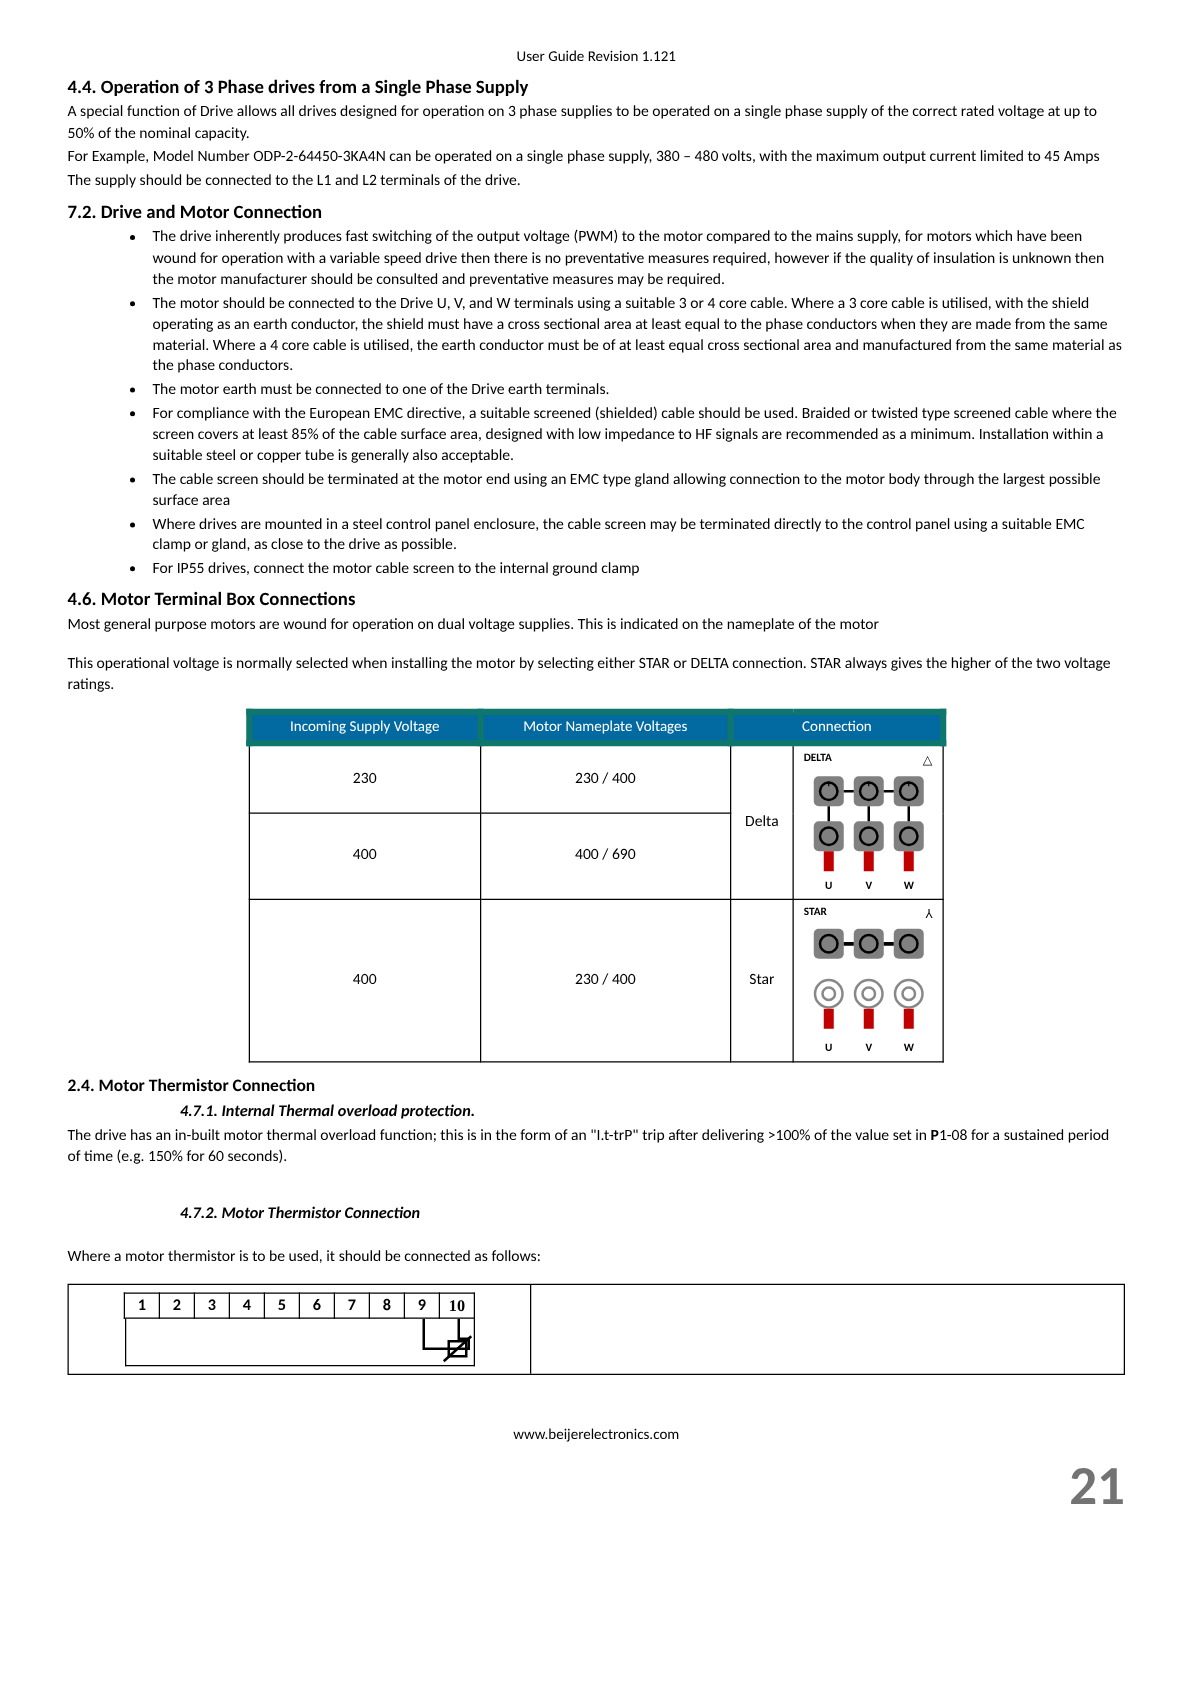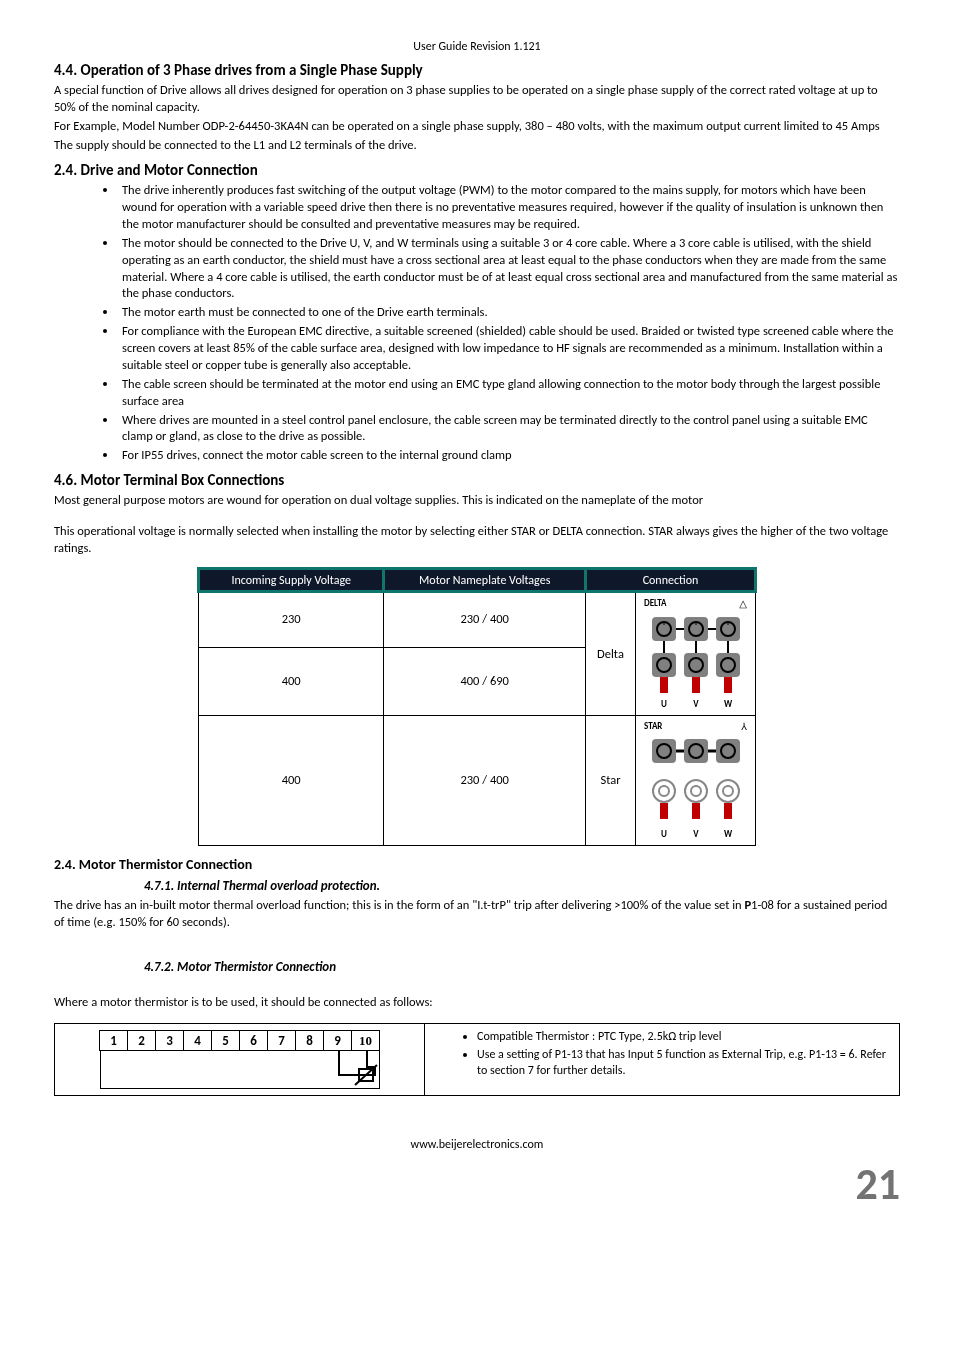--- a/index.html
+++ b/index.html
@@ -22,27 +22,27 @@
   ul.bullets li { margin-bottom: 2px; padding-left: 4px; }
   ul.inner-bullets { margin: 0; padding-left: 40px; }
   ul.inner-bullets li { margin-bottom: 2px; }
 
   table.conn {
     border-collapse: collapse;
     margin: 10px auto 10px auto;
     width: 560px;
   }
   table.conn th {
-    background: #0f172a;
+    background: #0369a1;
     color: #fff;
     font-weight: normal;
     font-size: 12px;
     padding: 2px 6px;
     text-align: center;
-    border: 3px solid #0f766e;
+    border: 5px solid #0f766e;
   }
   table.conn td {
     border: 1px solid #000;
     text-align: center;
     vertical-align: middle;
     font-size: 12.5px;
   }
   .diagram-cell { padding: 4px; background: #fff; }
   .diagram-label { font-size: 9px; font-weight: bold; text-align: left; }
 
@@ -86,21 +86,21 @@
 </head>
 <body>
 
 <div class="header-rev">User Guide Revision 1.121</div>
 
 <h2 class="section">4.4. Operation of 3 Phase drives from a Single Phase Supply</h2>
 <p>A special function of Drive allows all drives designed for operation on 3 phase supplies to be operated on a single phase supply of the correct rated voltage at up to 50% of the nominal capacity.</p>
 <p>For Example, Model Number ODP-2-64450-3KA4N can be operated on a single phase supply, 380 – 480 volts, with the maximum output current limited to 45 Amps</p>
 <p>The supply should be connected to the L1 and L2 terminals of the drive.</p>
 
-<h2 class="section">2.4. Drive and Motor Connection</h2>
+<h2 class="section">7.2. Drive and Motor Connection</h2>
 <ul class="bullets">
   <li>The drive inherently produces fast switching of the output voltage (PWM) to the motor compared to the mains supply, for motors which have been wound for operation with a variable speed drive then there is no preventative measures required, however if the quality of insulation is unknown then the motor manufacturer should be consulted and preventative measures may be required.</li>
   <li>The motor should be connected to the Drive U, V, and W terminals using a suitable 3 or 4 core cable. Where a 3 core cable is utilised, with the shield operating as an earth conductor, the shield must have a cross sectional area at least equal to the phase conductors when they are made from the same material. Where a 4 core cable is utilised, the earth conductor must be of at least equal cross sectional area and manufactured from the same material as the phase conductors.</li>
   <li>The motor earth must be connected to one of the Drive earth terminals.</li>
   <li>For compliance with the European EMC directive, a suitable screened (shielded) cable should be used. Braided or twisted type screened cable where the screen covers at least 85% of the cable surface area, designed with low impedance to HF signals are recommended as a minimum. Installation within a suitable steel or copper tube is generally also acceptable.</li>
   <li>The cable screen should be terminated at the motor end using an EMC type gland allowing connection to the motor body through the largest possible surface area</li>
   <li>Where drives are mounted in a steel control panel enclosure, the cable screen may be terminated directly to the control panel using a suitable EMC clamp or gland, as close to the drive as possible.</li>
   <li>For IP55 drives, connect the motor cable screen to the internal ground clamp</li>
 </ul>
 
@@ -237,21 +237,17 @@
         <svg width="280" height="38" viewBox="0 0 280 38">
           <path d="M238 0 L238 24 L258 24 M266 0 L266 16 L274 16 L274 24 L258 24" fill="none" stroke="#000" stroke-width="2"></path>
 
           <rect x="258" y="18" width="14" height="12" fill="none" stroke="#000" stroke-width="2"></rect>
           <line x1="254" y1="34" x2="276" y2="14" stroke="#000" stroke-width="2"></line>
         </svg>
       </div>
     </div>
   </div>
   <div class="tb-right">
-    <ul class="inner-bullets">
-      <li>Compatible Thermistor : PTC Type, 2.5kΩ trip level</li>
-      <li>Use a setting of P1-13 that has Input 5 function as External Trip, e.g. P1-13 = 6. Refer to section 7 for further details.</li>
-    </ul>
   </div>
 </div>
 
 <div class="footer">www.beijerelectronics.com</div>
 <div class="pagenum">21</div>
 
 </body></html>

